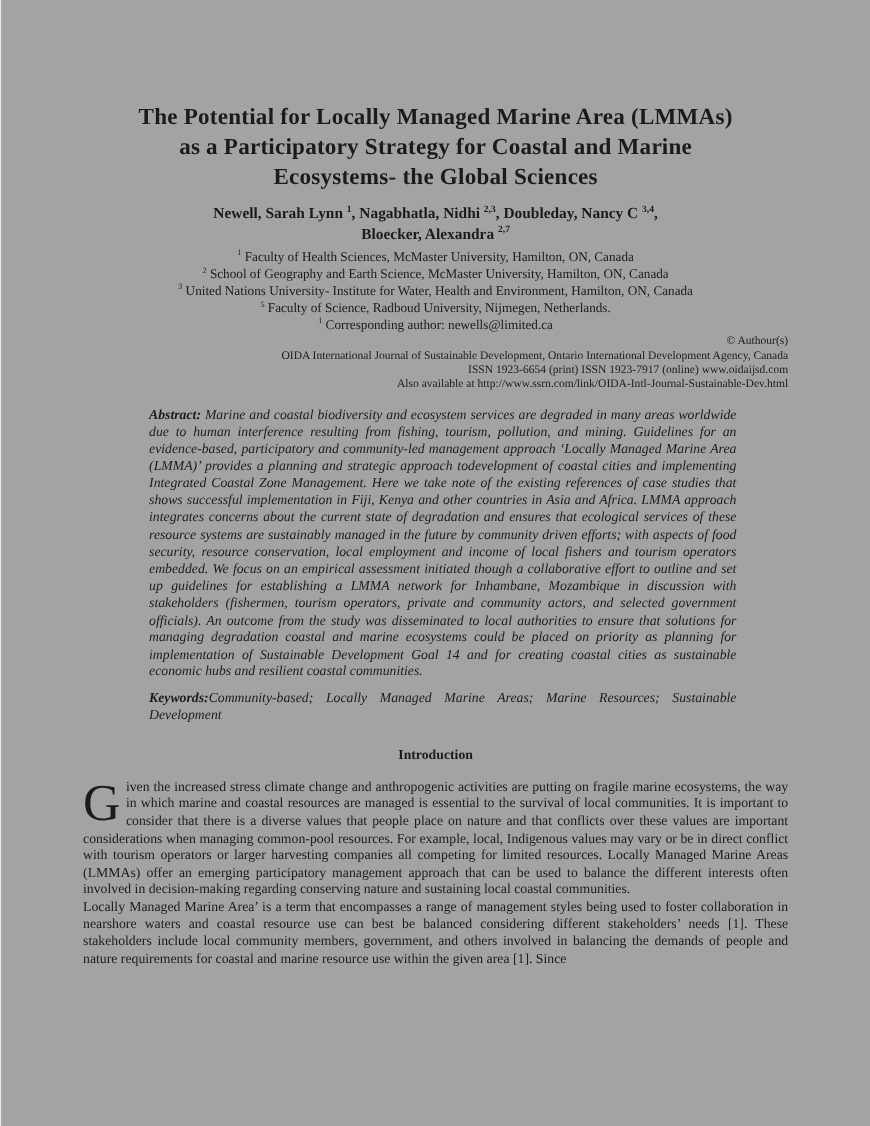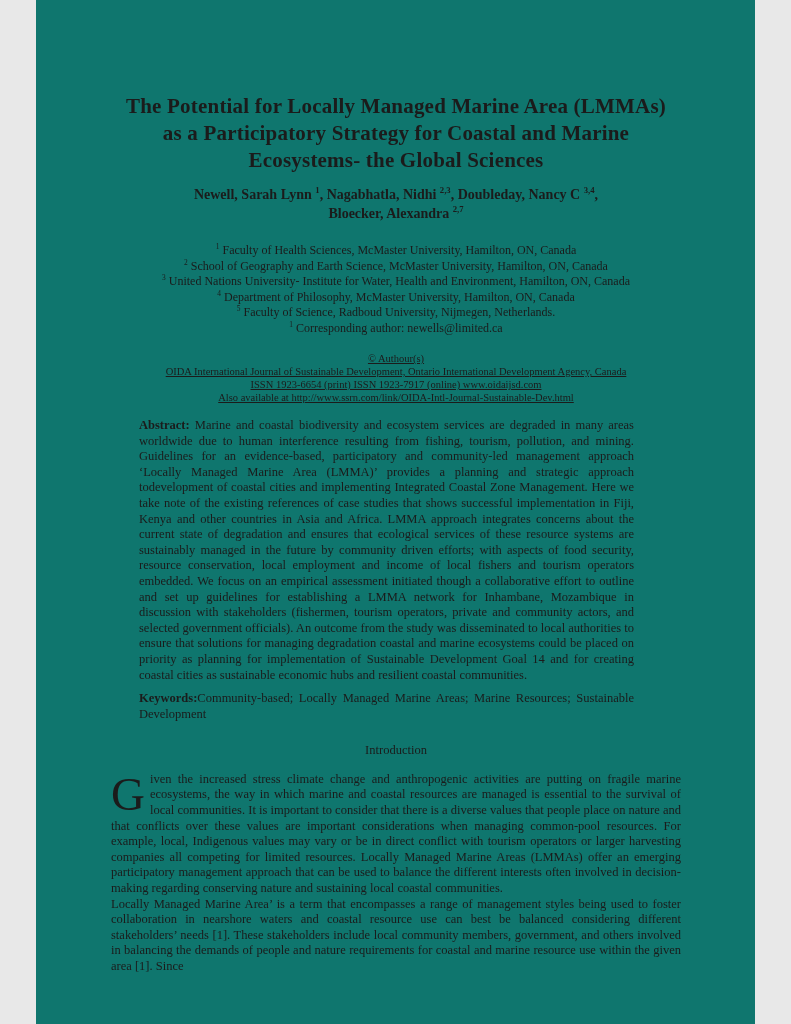--- a/index.html
+++ b/index.html
@@ -1,21 +1,21 @@
 <!DOCTYPE html>
 <html><head>
 <meta charset="utf-8">
 <style>
   html, body { margin: 0; padding: 0; background: #e8e8e8; }
   .page {
     position: relative;
-    width: 719px;
+    width: 790px;
     height: 1024px;
     margin: 0 auto;
-    background: #0f766e;
+    background: #a3a3a3;
     color: #1b1b1b;
     font-family: "Liberation Serif", serif;
     overflow: hidden;
   }
   .content { padding: 93px 74px 0 75px; }
 
   .paper-title {
     text-align: center;
     font-weight: bold;
     font-size: 21px;
@@ -31,46 +31,45 @@
     line-height: 19px;
   }
 
   sup {
     font-size: 62%;
     line-height: 0;
     vertical-align: super;
   }
 
   .affiliations-block {
-    margin-top: 20px;
+    margin-top: 3px;
     text-align: center;
     font-size: 12px;
     line-height: 15.5px;
   }
 
   .copyright-block {
-    margin-top: 16px;
-    text-align: center;
+    text-align: right;
     font-size: 10.5px;
     line-height: 13px;
-    text-decoration: underline;
   }
 
   .abstract-paragraph, .keywords-paragraph {
-    margin: 14px 47px 0 28px;
+    margin: 14px 47px 0 60px;
     text-align: justify;
     font-size: 12.5px;
     line-height: 15.6px;
+    font-style: italic;
   }
   .keywords-paragraph { margin-top: 8px; }
 
   .section-heading {
     margin-top: 21px;
     text-align: center;
-    font-weight: normal;
+    font-weight: bold;
     font-size: 12.5px;
     line-height: 15.6px;
   }
 
   .body-paragraph {
     margin-top: 13px;
     text-align: justify;
     font-size: 12.5px;
     line-height: 15.6px;
   }
@@ -99,21 +98,20 @@
 
     <div class="authors-block">
         <div><span>Newell, Sarah Lynn </span><sup>1</sup><span>, </span><span>Nagabhatla, Nidhi </span><sup>2,3</sup><span>, </span><span>Doubleday, Nancy C </span><sup>3,4</sup><span>,</span></div>
         <div><span>Bloecker, Alexandra </span><sup>2,7</sup></div>
       </div>
 
     <div class="affiliations-block">
         <div><sup>1</sup><span> Faculty of Health Sciences, McMaster University, Hamilton, ON, Canada</span></div>
         <div><sup>2</sup><span> School of Geography and Earth Science, McMaster University, Hamilton, ON, Canada</span></div>
         <div><sup>3</sup><span> United Nations University- Institute for Water, Health and Environment, Hamilton, ON, Canada</span></div>
-        <div><sup>4</sup><span> Department of Philosophy, McMaster University, Hamilton, ON, Canada</span></div>
         <div><sup>5</sup><span> Faculty of Science, Radboud University, Nijmegen, Netherlands.</span></div>
         <div><sup>1</sup><span> Corresponding author:  newells@limited.ca</span></div>
       </div>
 
     <div class="copyright-block">
         <div>© Authour(s)</div>
         <div>OIDA International Journal of Sustainable Development, Ontario International Development Agency, Canada</div>
         <div>ISSN 1923-6654 (print) ISSN 1923-7917 (online) www.oidaijsd.com</div>
         <div>Also available at http://www.ssrn.com/link/OIDA-Intl-Journal-Sustainable-Dev.html</div>
       </div>

